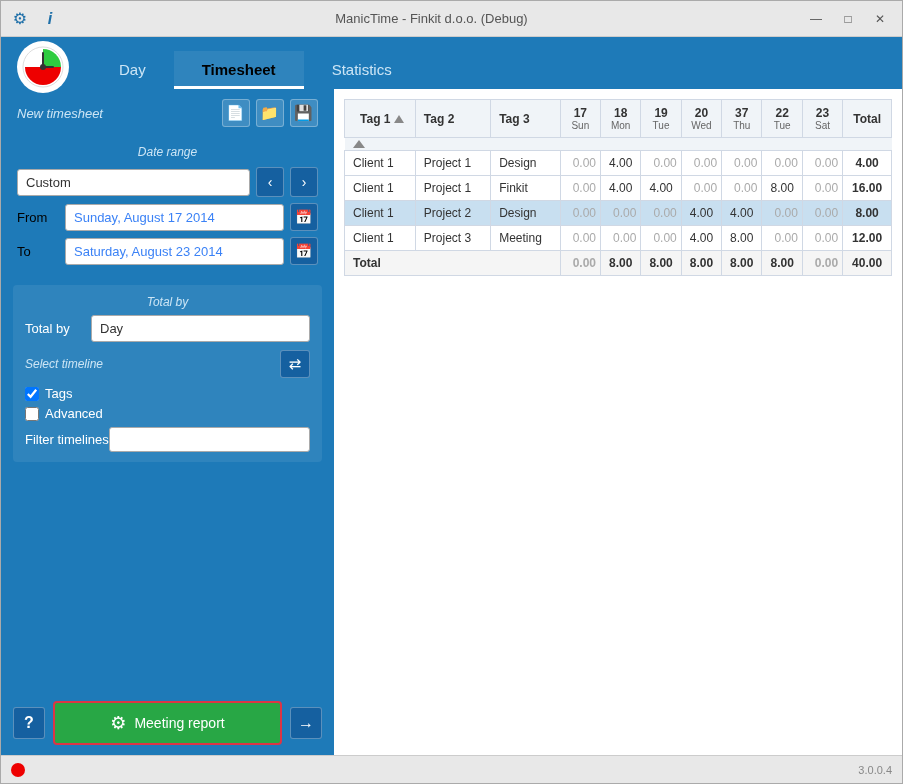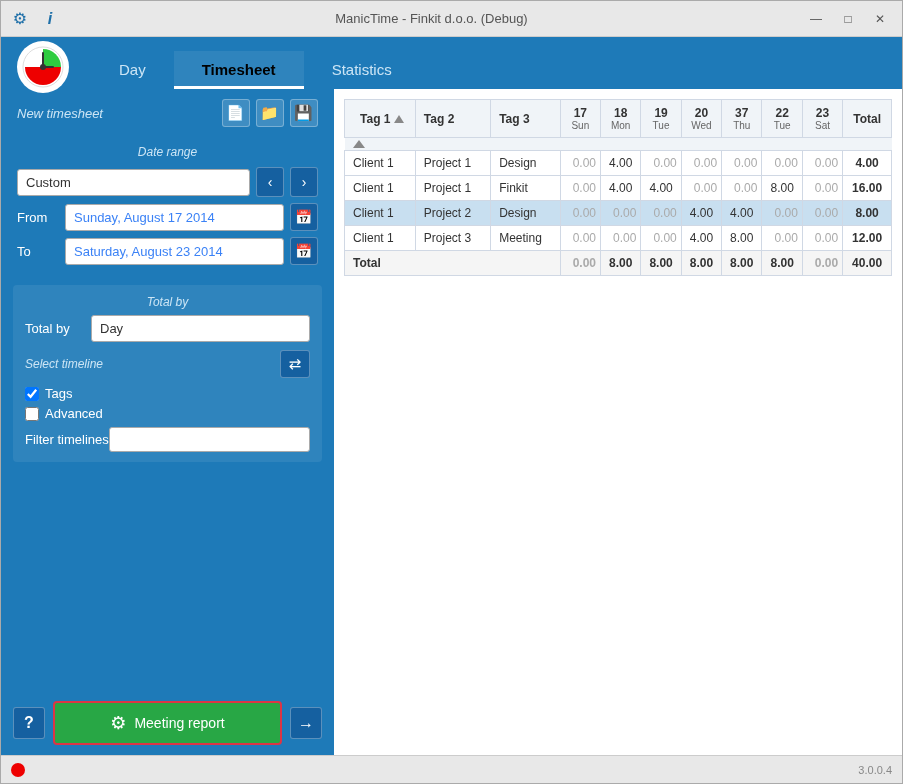--- a/index.html
+++ b/index.html
@@ -186,21 +186,21 @@
       font-size: 14px;
     }
 
     .date-field-row {
       display: flex;
       align-items: center;
       margin-top: 6px;
       gap: 6px;
     }
     .date-field-label {
-      color: #ffffff;
+      color: #000000;
       width: 42px;
       font-size: 13px;
       flex-shrink: 0;
     }
     .date-field-input {
       flex: 1;
       padding: 5px 8px;
       background: #fff;
       border: 1px solid #aaa;
       border-radius: 3px;

